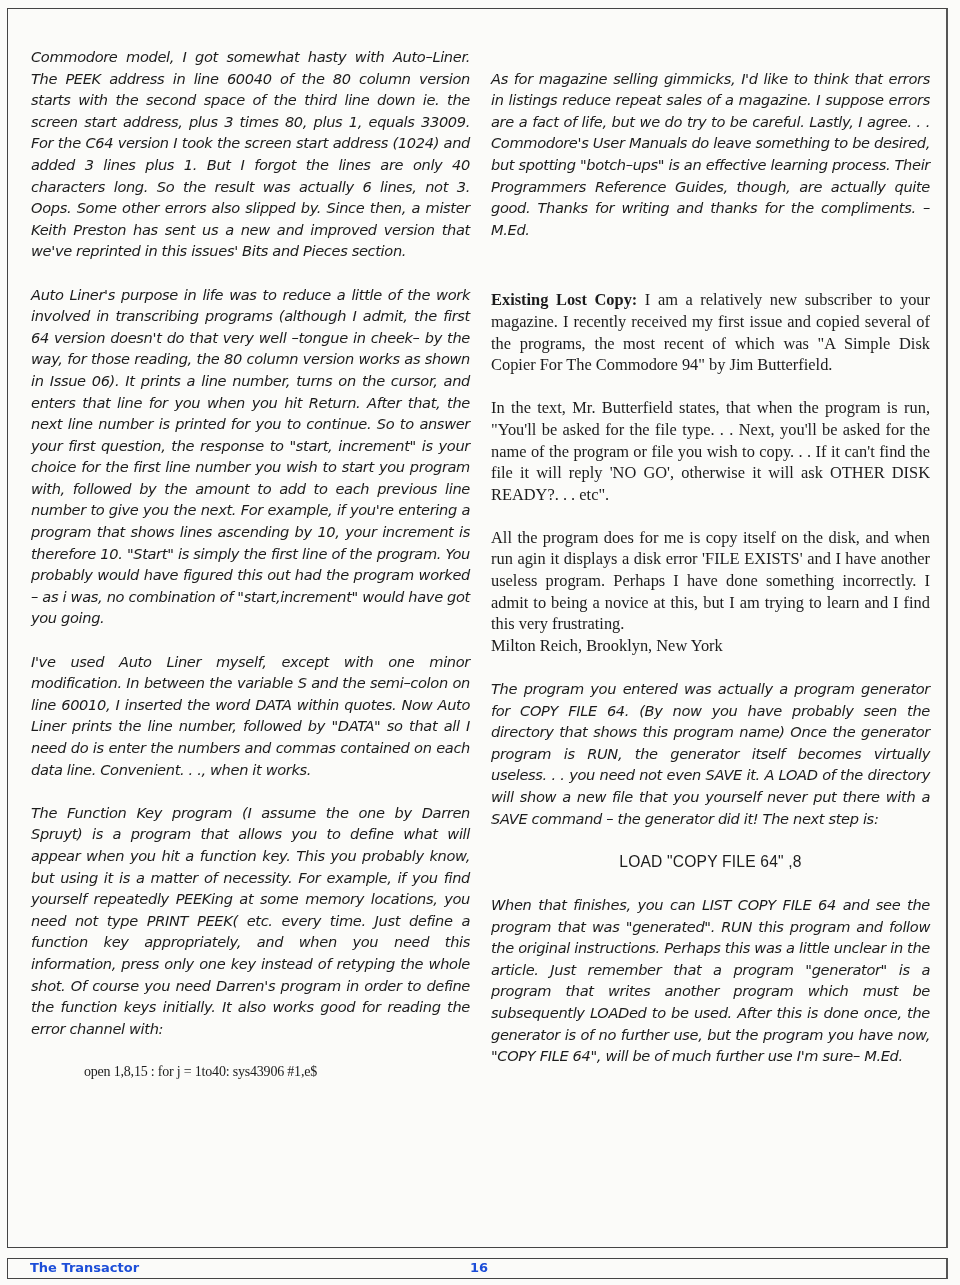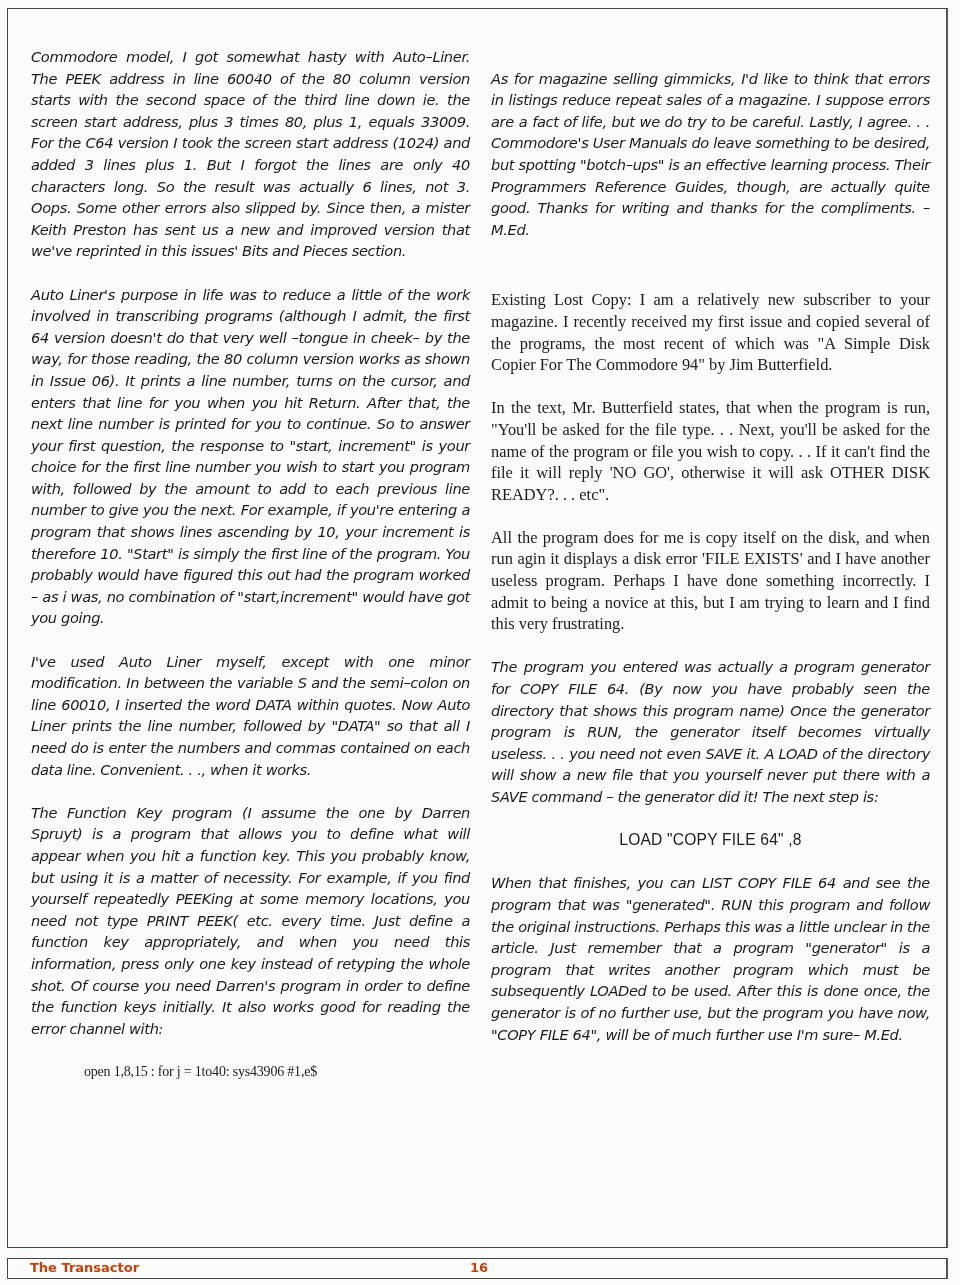--- a/index.html
+++ b/index.html
@@ -26,26 +26,26 @@
     .gap-lg { height: 37px; }
     .code {
       font-family: Liberation Serif, serif; font-size: 14px; line-height: 21.6px;
       padding-left: 53px; white-space: pre; letter-spacing: -0.2px;
     }
     .code-center {
       font-family: "Liberation Sans", sans-serif; font-size: 15.6px; line-height: 21.6px;
       text-align: center; white-space: pre; letter-spacing: 0.2px;
     }
     .sig { text-align: right; padding-right: 0; }
-    .bold { font-weight: normal; margin-top: 39px; }
+    .bold { font-weight: bold; margin-top: 39px; }
     .footer {
       position: absolute; left: 7px; top: 1258px; width: 941px; height: 21px;
       border: 1.5px solid #444; border-right: 2px solid #555; box-sizing: border-box;
       font-family: "DejaVu Sans", sans-serif; font-weight: bold; font-size: 13px;
-      color: #c2410c;
+      color: #1d4ed8;
     }
     .footer .f-left { position: absolute; left: 22px; top: 1px; }
     .footer .f-center { position: absolute; left: 471px; top: 1px; transform: translateX(-50%); text-align: center; }
     .footer .f-right { position: absolute; right: 14px; top: 18px; margin-top: 16px; }
   </style>
 </head>
 <body>
 
 <div class="page-frame"></div>
 
@@ -65,20 +65,21 @@
 <div class="col col-right">
   <div class="gap"></div>
   <p class="ital">As for magazine selling gimmicks, I'd like to think that errors in listings reduce repeat sales of a magazine. I suppose errors are a fact of life, but we do try to be careful. Lastly, I agree. . . Commodore's User Manuals do leave something to be desired, but spotting "botch–ups" is an effective learning process. Their Programmers Reference Guides, though, are actually quite good. Thanks for writing and thanks for the compliments. – M.Ed.</p>
   <div class="gap-lg"></div>
   <div class="gap" style="height:12px"></div>
   <p class="roman"><span class="bold">Existing Lost Copy:</span><span> I am a relatively new subscriber to your magazine. I recently received my first issue and copied several of the programs, the most recent of which was "A Simple Disk Copier For The Commodore 94" by Jim Butterfield.</span></p>
   <div class="gap"></div>
   <p class="roman">In the text, Mr. Butterfield states, that when the program is run, "You'll be asked for the file type. . .  Next, you'll be asked for the name of the program or file you wish to copy. . . If it can't find the file it will reply 'NO GO', otherwise it will ask OTHER DISK READY?. . . etc".</p>
   <div class="gap"></div>
   <p class="roman">All the program does for me is copy itself on the disk, and when run agin it displays a disk error 'FILE EXISTS' and I have another useless program. Perhaps I have done something incorrectly. I admit to being a novice at this, but I am trying to learn and I find this very frustrating.</p>
+  <p class="roman sig">Milton Reich, Brooklyn, New York</p>
   <div class="gap"></div>
   <p class="ital">The program you entered was actually a program generator for COPY FILE 64. (By now you have probably seen the directory that shows this program name) Once the generator program is RUN, the generator itself becomes virtually useless. . . you need not even SAVE it. A LOAD of the directory will show a new file that you yourself never put there with a SAVE command – the generator did it! The next step is:</p>
   <div class="gap"></div>
   <div class="code-center">LOAD "COPY FILE 64" ,8</div>
   <div class="gap"></div>
   <p class="ital">When that finishes, you can LIST COPY FILE 64 and see the program that was "generated". RUN this program and follow the original instructions. Perhaps this was a little unclear in the article. Just remember that a program "generator" is a program that writes another program which must be subsequently LOADed to be used. After this is done once, the generator is of no further use, but the program you have now, "COPY FILE 64", will be of much further use I'm sure– M.Ed.</p>
 </div>
 
 <div class="footer">
   <span class="f-left">The Transactor</span>

